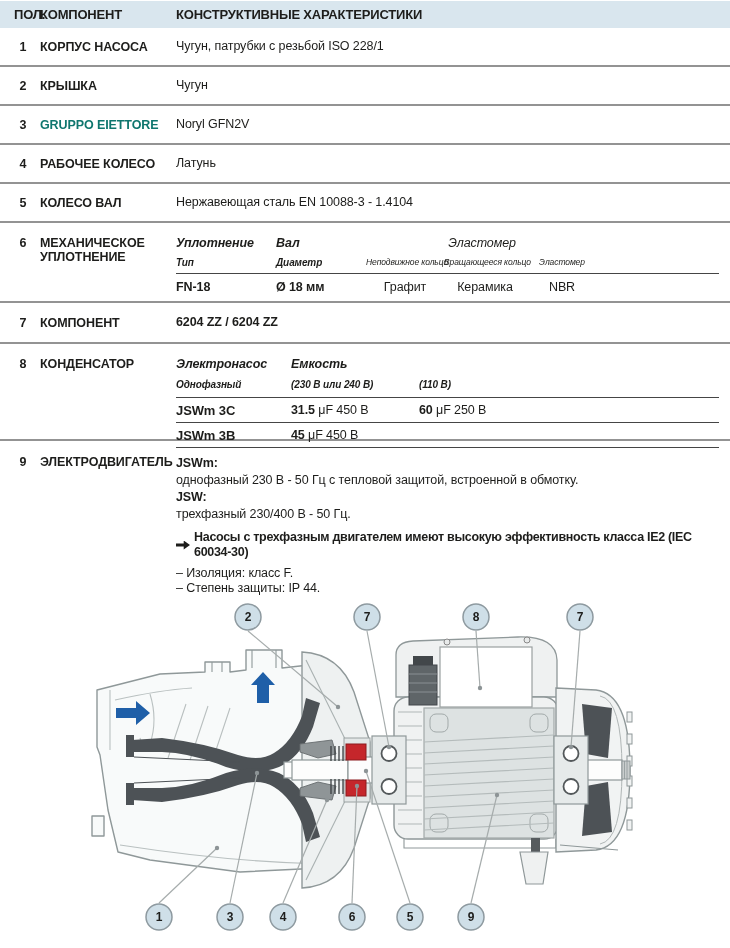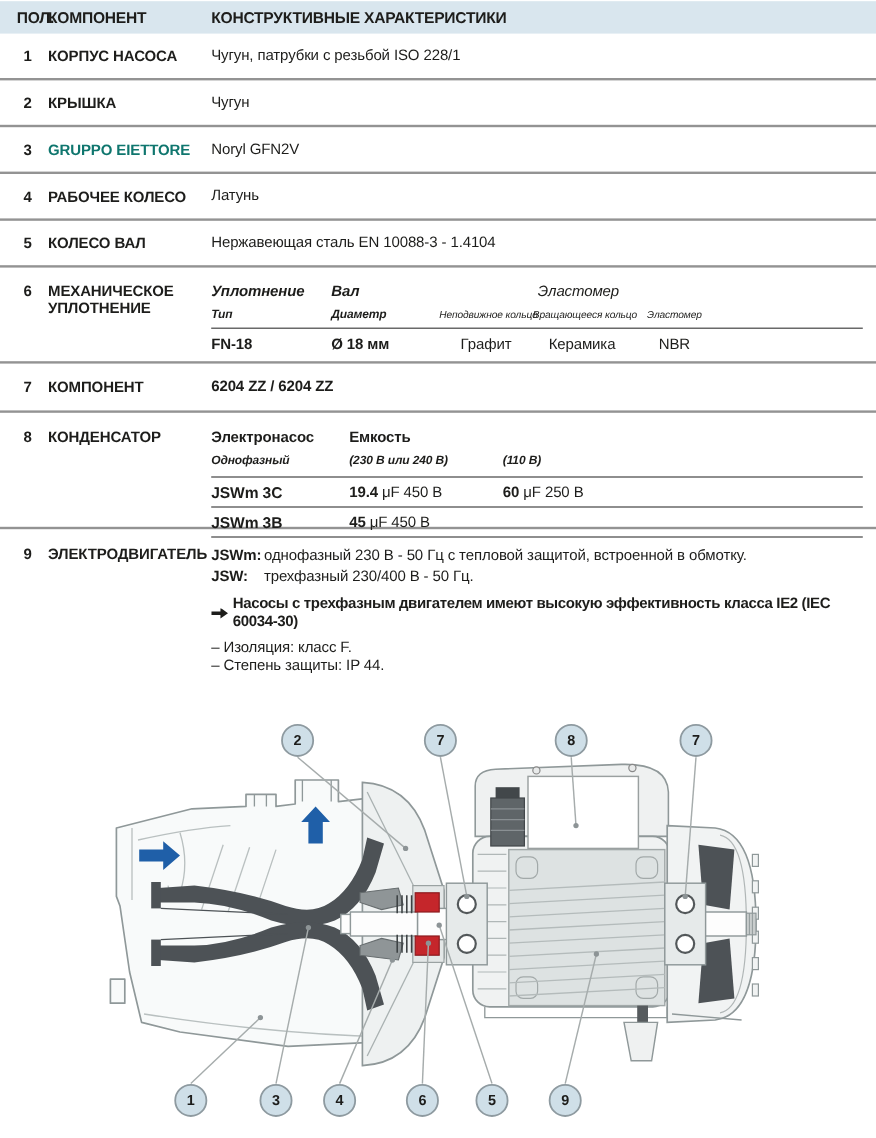--- a/index.html
+++ b/index.html
@@ -26,26 +26,26 @@
   .seal-grid{display:grid;grid-template-columns:100px 90px 78px 82px 72px 1fr;width:543px;}
   .sg-h{font-weight:bold;font-style:italic;font-size:12.5px;padding-bottom:4px;}
   .sg-hm{font-style:italic;font-size:12.5px;grid-column:3/6;text-align:center;padding-bottom:4px;}
   .sg-s{font-weight:bold;font-style:italic;font-size:10px;}
   .sg-sm{font-style:italic;font-size:8.5px;text-align:center;white-space:nowrap;}
   .rule{grid-column:1/-1;border-top:1px solid #454545;margin:3px 0 4px;}
   .sg-v{font-weight:bold;font-size:12.5px;padding-top:2px;}
   .sg-vm{font-size:12.5px;text-align:center;padding-top:2px;}
   
   .cap-grid{display:grid;grid-template-columns:115px 128px 1fr;width:543px;}
-  .cg-h{font-weight:bold;font-size:12.5px;padding-bottom:5px;}
+  .cg-h{font-weight:bold;font-style:italic;font-size:12.5px;padding-bottom:5px;}
   .cg-s{font-weight:bold;font-style:italic;font-size:10px;padding-bottom:2px;}
   .cg-v{font-size:12.5px;padding:1px 0;}
   .cg-m{font-weight:bold;font-size:13px;padding:1px 0;}
   
-  .mline{display:flex;line-height:17px;}
+  .mline{display:flex;line-height:17px;flex-direction:column;}
   .mlab{font-weight:bold;width:44px;flex:none;}
   .note{margin-top:7px;display:flex;align-items:center;font-weight:bold;letter-spacing:-0.3px;}
   .arrow-icon{display:inline-block;width:14px;height:9px;background:#1d1d1b;flex:none;margin-right:4px;
               clip-path:polygon(0 34%,55% 34%,55% 0,100% 50%,55% 100%,55% 66%,0 66%);}
   .dash{margin-top:6px;line-height:14px;}
   .dash+.dash{margin-top:1px;}
   
   .diagram{position:absolute;left:0;top:585px;width:730px;height:363px;}
   svg text.callout-num{font-family:"Liberation Sans",sans-serif;font-size:12px;font-weight:bold;fill:#1d1d1b;}
 </style>
@@ -124,21 +124,21 @@
     <div class="val">
       <div class="cap-grid">
         <span class="cg-h">Электронасос</span>
         <span class="cg-h">Емкость</span>
         <span></span>
         <span class="cg-s">Однофазный</span>
         <span class="cg-s">(230 В или 240 В)</span>
         <span class="cg-s">(110 В)</span>
         <div class="rule"></div>
         <span class="cg-m">JSWm 3C</span>
-        <span class="cg-v"><span class="b">19.4</span> <span>μF 450 В</span></span>
+        <span class="cg-v"><span class="b">31.5</span> <span>μF 450 В</span></span>
         <span class="cg-v"><span class="b">60</span> <span>μF 250 В</span></span>
         <div class="rule"></div>
         <span class="cg-m">JSWm 3B</span>
         <span class="cg-v"><span class="b">45</span> <span>μF 450 В</span></span>
         <div class="rule"></div>
       </div>
     </div>
   </div>
 
   <div class="row motor">

